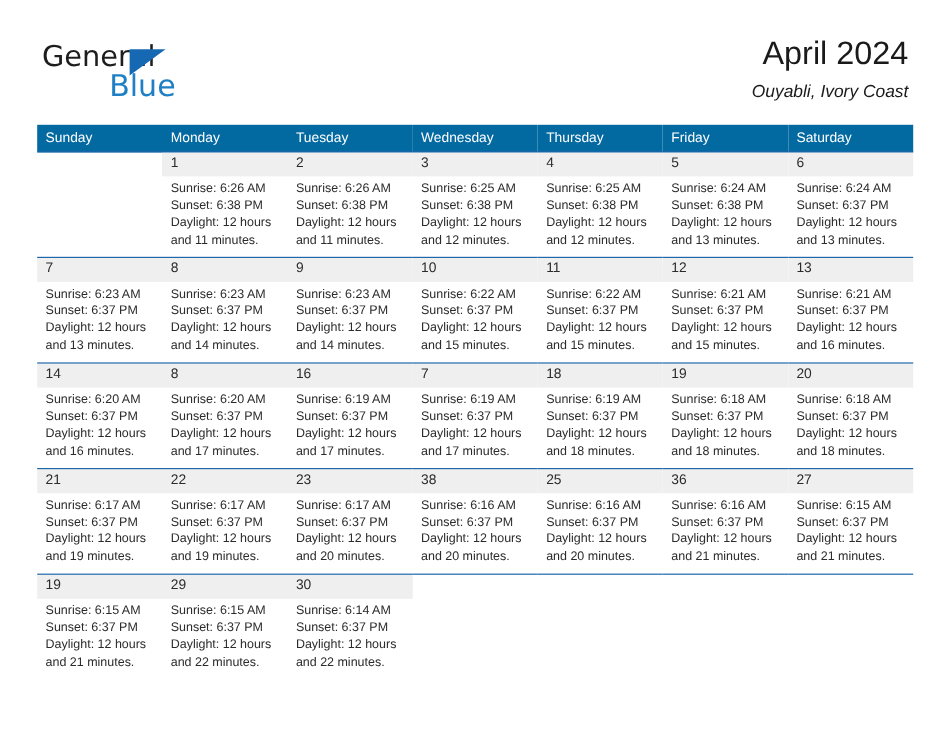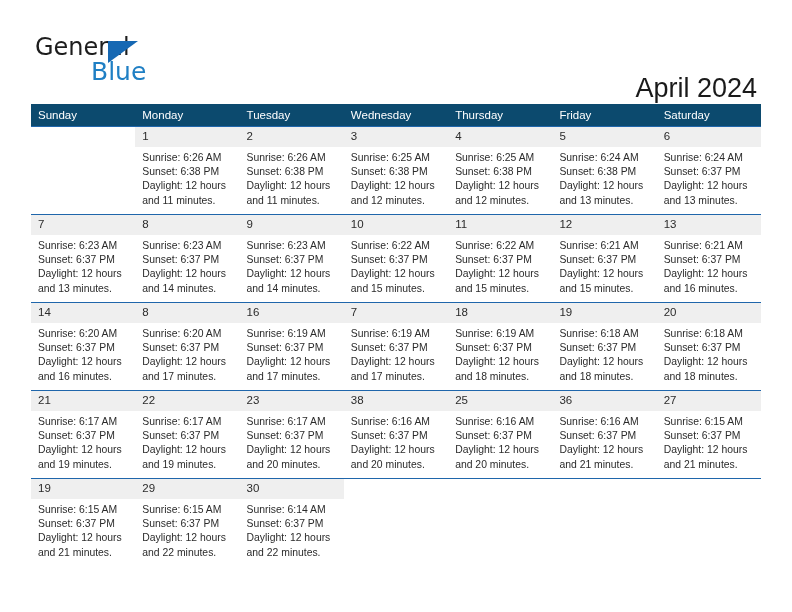--- a/index.html
+++ b/index.html
@@ -62,21 +62,20 @@
     width: 0;
     height: 0;
     border-left: 30px solid #1668b3;
     border-bottom: 22px solid transparent;
   }
   .title-block {
     position: absolute;
     right: 35px;
     top: 28px;
     text-align: right;
-    margin-top: 44px;
   }
   .cal-title {
     font-size: 27px;
     color: #1a1a1a;
     line-height: 32px;
     white-space: nowrap;
     font-weight: 400;
   }
   .cal-subtitle {
     font-size: 14.5px;
@@ -93,21 +92,21 @@
     position: absolute;
     left: 31px;
     top: 104px;
     width: 730px;
     border-collapse: collapse;
     table-layout: fixed;
   }
   .calendar col { width: 104.28px; }
 
   thead th {
-    background: #0c4a6e;
+    background: #0369a1;
     color: #ffffff;
     font-size: 11.5px;
     font-weight: 400;
     text-align: left;
     padding: 5px 0 5px 7px;
     height: 11px;
     vertical-align: middle;
     border: none;
   }
 

